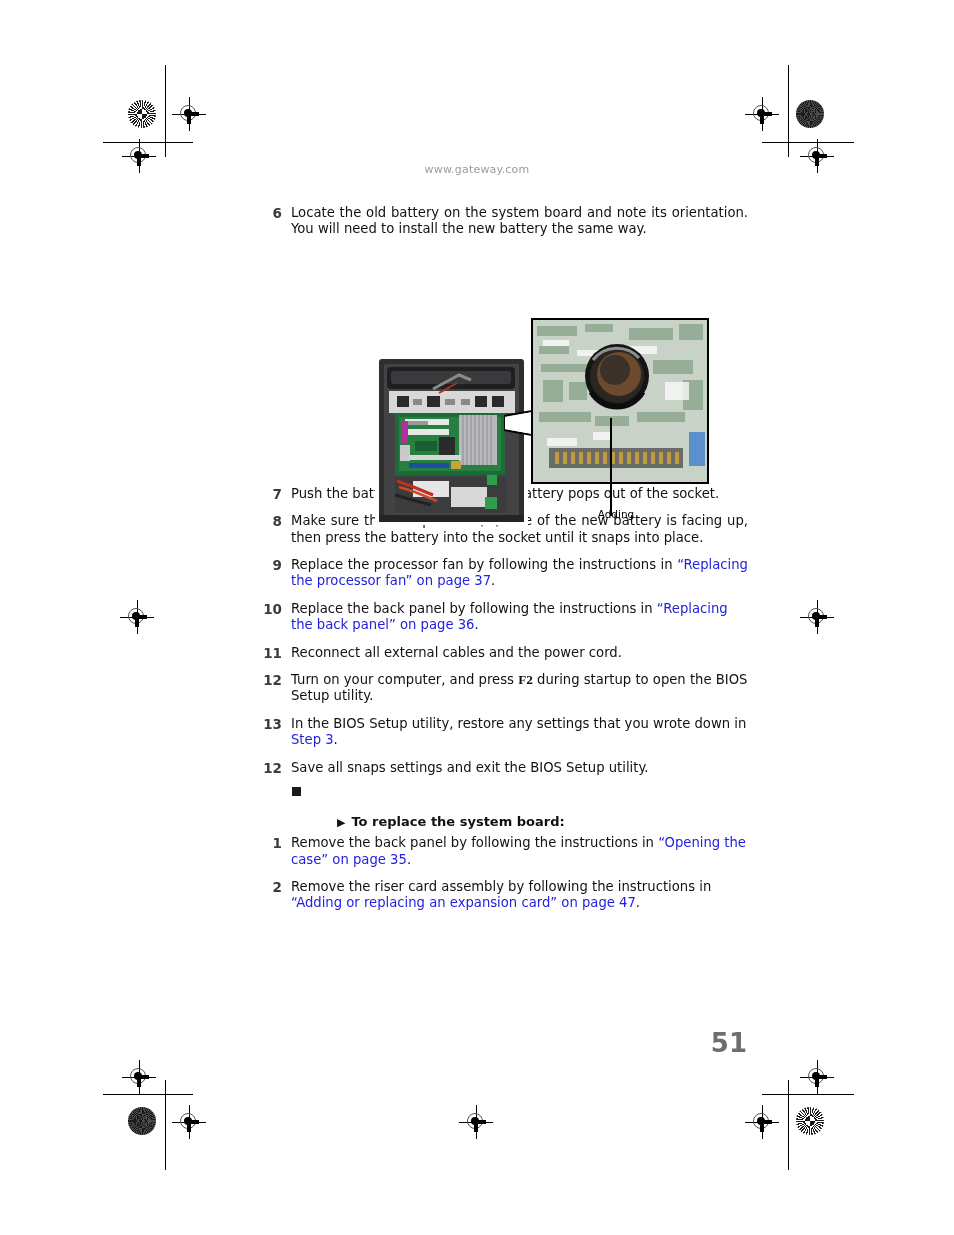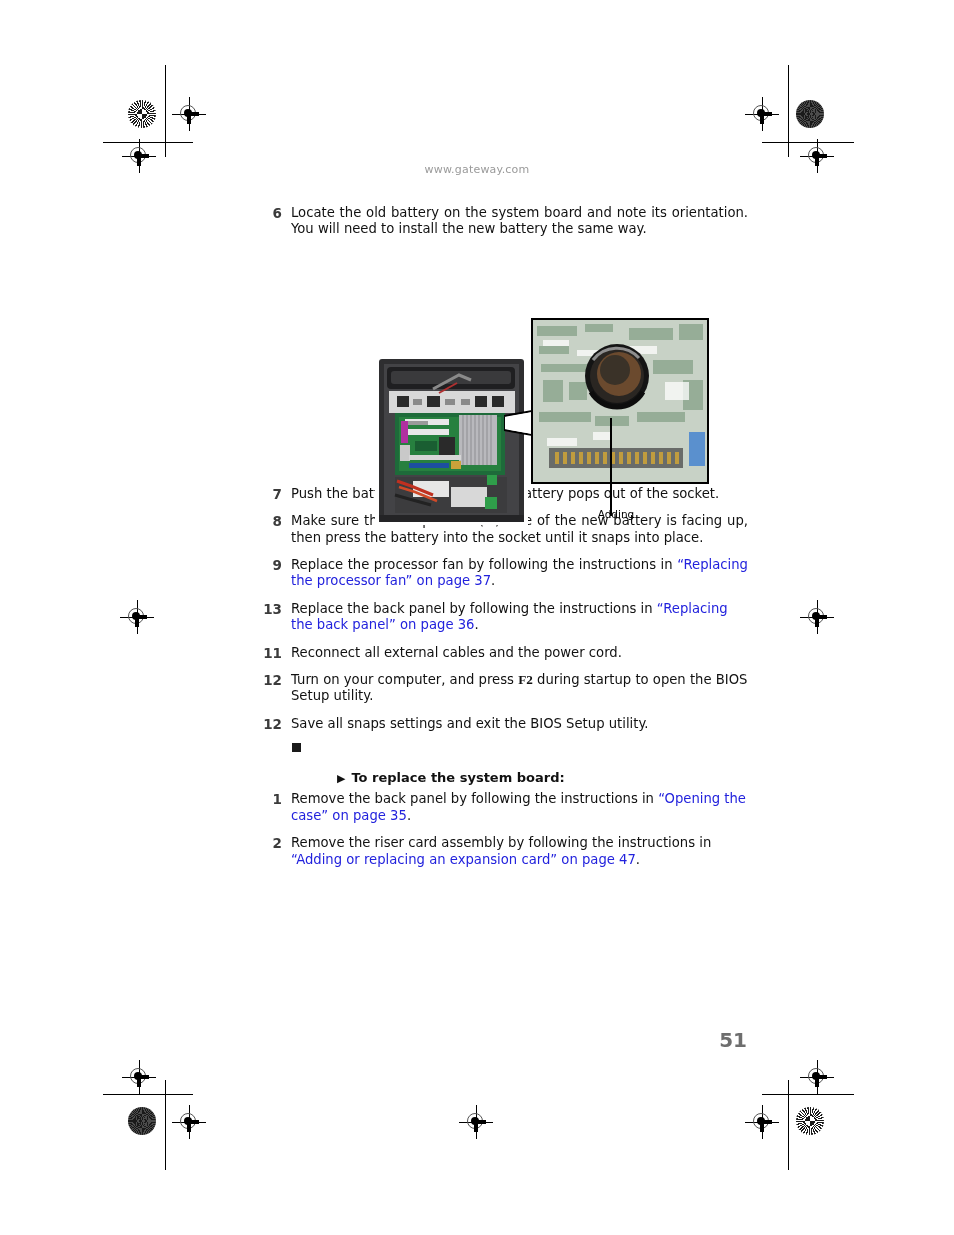--- a/index.html
+++ b/index.html
@@ -200,21 +200,21 @@
   .subhead .tri {
     display: inline-block;
     margin-right: 6px;
     font-size: 11px;
   }
 
   .page-number {
     position: absolute;
     right: 207px;
     top: 1028px;
-    font-size: 20px;
+    font-size: 26px;
     font-weight: bold;
     color: #6e6e6e;
   }
 </style>
 </head>
 <body>
 
 <div id="page">
 
   <div>
@@ -466,34 +466,38 @@
       <div class="step-num">8</div>
       <div class="step-body"><span>Make sure that the positive (+) side of the new battery is facing up, then press the battery into the socket until it snaps into place.</span></div>
     </div>
 
     <div class="step">
       <div class="step-num">9</div>
       <div class="step-body"><span>Replace the processor fan by following the instructions in </span><span class="lnk">“Replacing the processor fan” on page 37</span><span>.</span></div>
     </div>
 
     <div class="step">
-      <div class="step-num">13</div>
+      <div class="step-num">10</div>
       <div class="step-body nojust"><span>Replace the back panel by following the instructions in </span><span class="lnk">“Replacing the back panel” on page 36</span><span>.</span></div>
     </div>
 
     <div class="step">
       <div class="step-num">11</div>
       <div class="step-body nojust"><span>Reconnect all external cables and the power cord.</span></div>
     </div>
 
     <div class="step">
       <div class="step-num">12</div>
       <div class="step-body nojust"><span>Turn on your computer, and press </span><span class="bold">F2</span><span> during startup to open the BIOS Setup utility.</span></div>
     </div>
 
+    <div class="step">
+      <div class="step-num">13</div>
+      <div class="step-body nojust"><span>In the BIOS Setup utility, restore any settings that you wrote down in </span><span class="lnk">Step 3</span><span>.</span></div>
+    </div>
 
     <div class="step">
       <div class="step-num">12</div>
       <div class="step-body nojust"><span>Save all snaps settings and exit the BIOS Setup utility.</span></div>
     </div>
 
     <div class="end-mark"></div>
 
 
     <div class="subhead">

